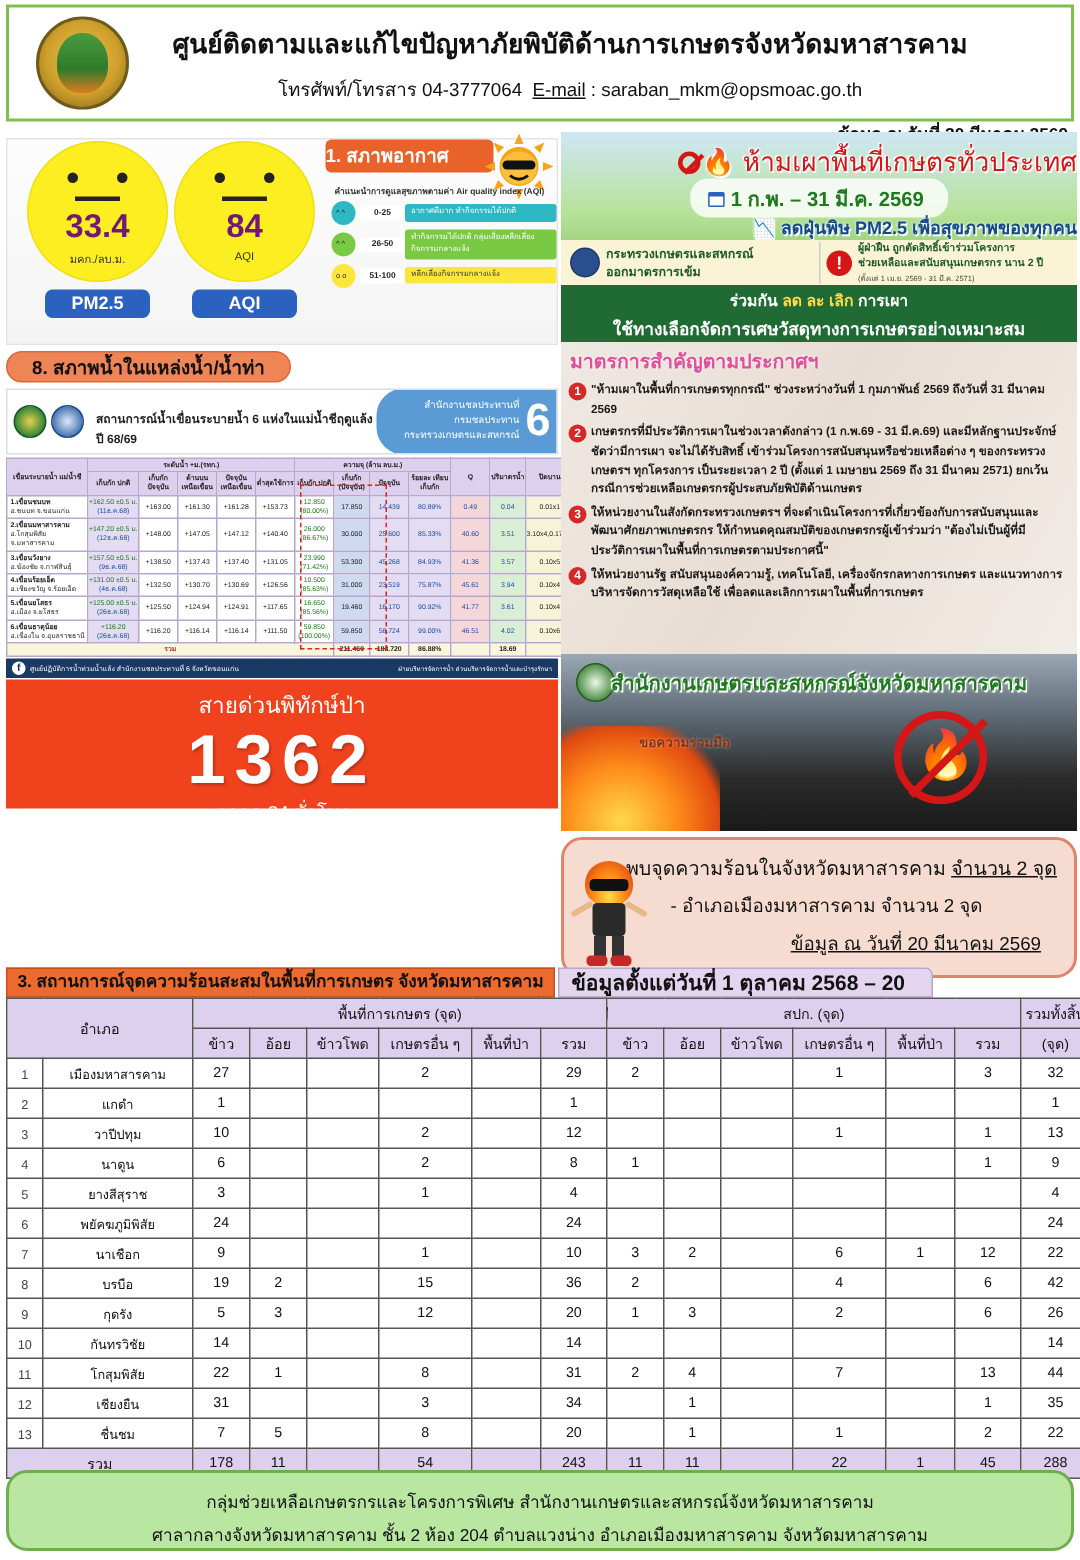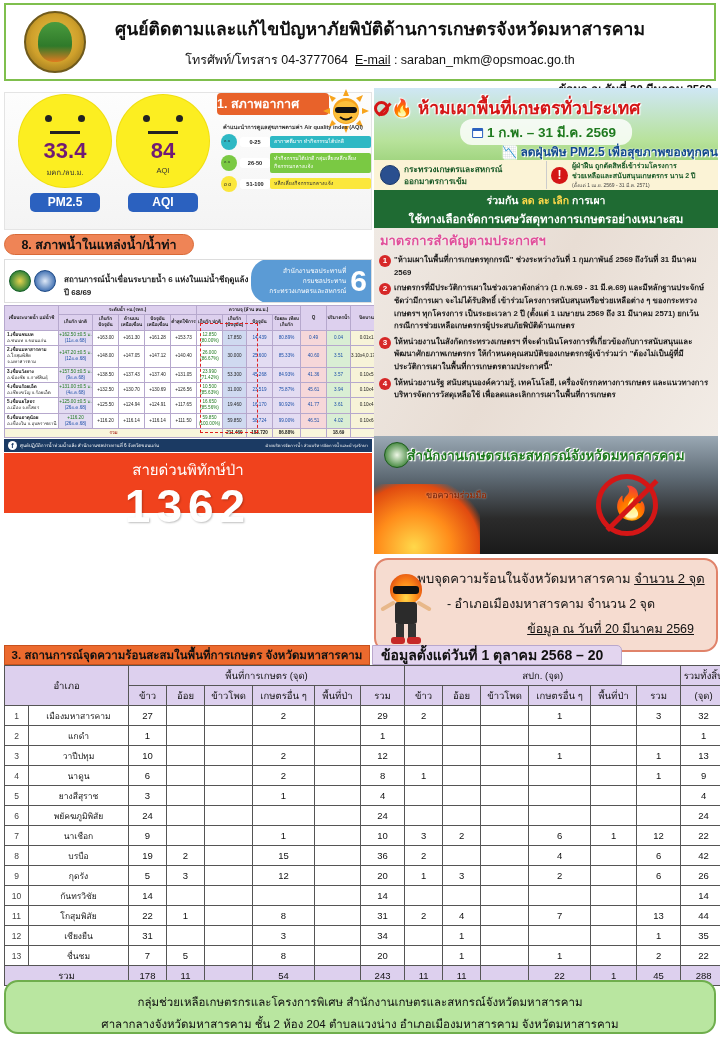--- a/index.html
+++ b/index.html
@@ -162,21 +162,21 @@
     height: 13px; background: #1b3a63; color: #fff; display: flex;
     align-items: center; font-size: 4.6px; padding: 0 4px; margin-top: 1px;
   }
   .fb-ic {
     width: 9px; height: 9px; border-radius: 50%; background: #fff; color: #1b3a63;
     font-size: 7px; font-weight: bold; text-align: center; line-height: 9px; margin-right: 3px; flex: none;
   }
   .fb-r { margin-left: auto; font-size: 4.2px; }
 
   .hotline {
-    height: 60px; background: #f0421d; position: relative; text-align: center; color: #fff;
+    height: 86px; background: #f0421d; position: relative; text-align: center; color: #fff;
     margin-top: 1px;
   }
   .hl-t { font-size: 15px; padding-top: 5px; }
   .hl-n { font-size: 46px; font-weight: bold; letter-spacing: 6px; line-height: 1; margin-top: 1px;
           text-shadow: 1px 1px 2px rgba(0,0,0,.25); }
   .hl-b { font-size: 12.5px; margin-top: 3px; }
 
   .sec3-head {
     position: absolute; left: 4px; top: 645px; width: 366px; height: 20px;
     background: #ec6a2e; border: 1px solid #c7511d;
@@ -189,22 +189,22 @@
   }
 
   
   .right-col { position: absolute; left: 374px; top: 88px; width: 344px; }
 
   .banner {
     position: relative; height: 140px; overflow: hidden;
     background: linear-gradient(180deg,#cfe7f5 0%, #b7e29a 38%, #85c45f 70%, #6fae4d 100%);
   }
   .bn-title {
-    position: absolute; top: 6px; left: 0; width: 100%; text-align: left;
-    font-size: 17.5px; font-weight: bold; color: #d41616;
+    position: absolute; top: 6px; left: 0; width: 100%; text-align: right;
+    font-size: 17.5px; font-weight: normal; color: #d41616;
     text-shadow: 0 0 3px #fff, 1px 1px 0 #fff, -1px -1px 0 #fff;
   }
   .noent {
     display: inline-block; width: 15px; height: 15px; border-radius: 50%;
     border: 3px solid #d41616; position: relative; vertical-align: -2px; margin-right: 2px;
   }
   .noent::after {
     content: ""; position: absolute; left: -1px; top: 4px; width: 17px; height: 3px;
     background: #d41616; transform: rotate(-45deg);
   }

